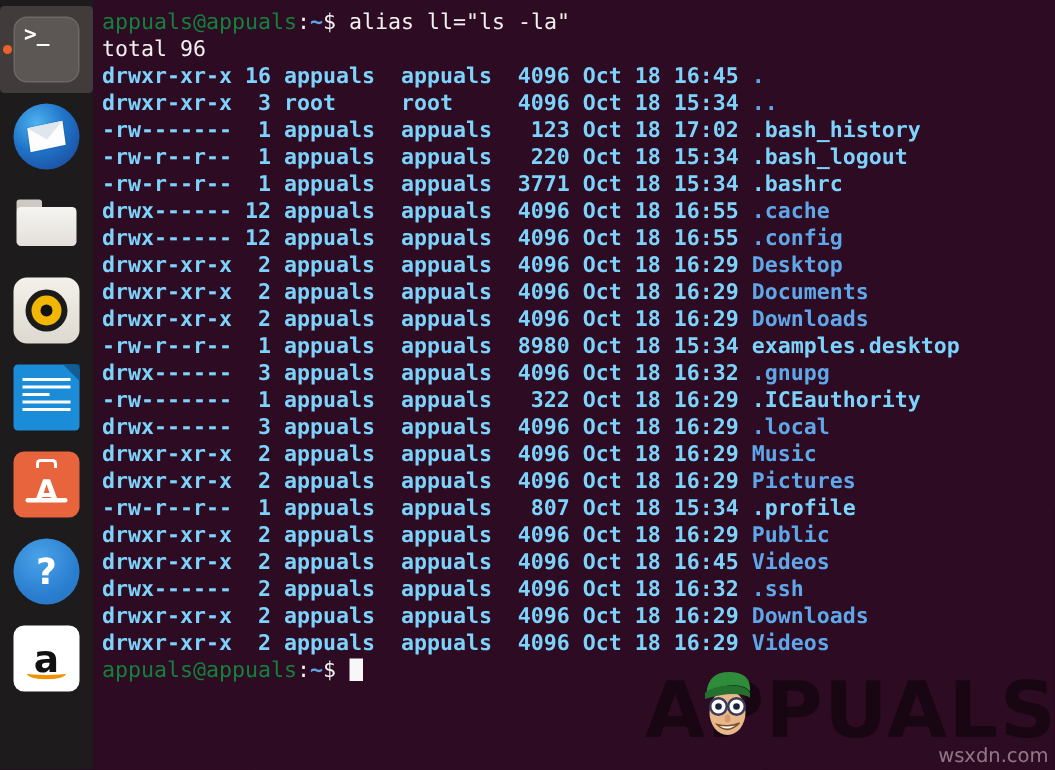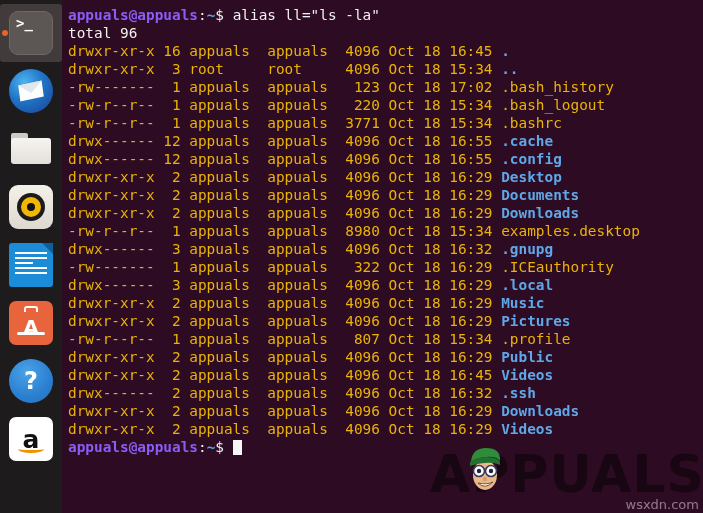--- a/index.html
+++ b/index.html
@@ -193,26 +193,26 @@
     z-index: 2;
   }
   .line {
     font-family: "DejaVu Sans Mono", "Liberation Mono", monospace;
     font-size: 14.4px;
     line-height: 18px;
     white-space: pre;
     color: #f2f1f0;
     letter-spacing: 0px;
   }
-  .user   { color: #8b5cf6; font-weight: bold; }
+  .user   { color: #15803d; font-weight: normal; }
   .sep    { color: #f2f1f0; }
   .path   { color: #5fa7e8; font-weight: bold; }
   .cmd    { color: #f2f1f0; }
   .dir    { color: #5fa7e8; font-weight: bold; }
-  .file   { color: #eab308; }
+  .file   { color: #7dd3fc; font-weight: bold; }
   .cursor {
     display: inline-block;
     width: 9px; height: 15px;
     background: #f7f7f7;
     vertical-align: -3px;
   }
 
   
   #watermark {
     position: absolute;

